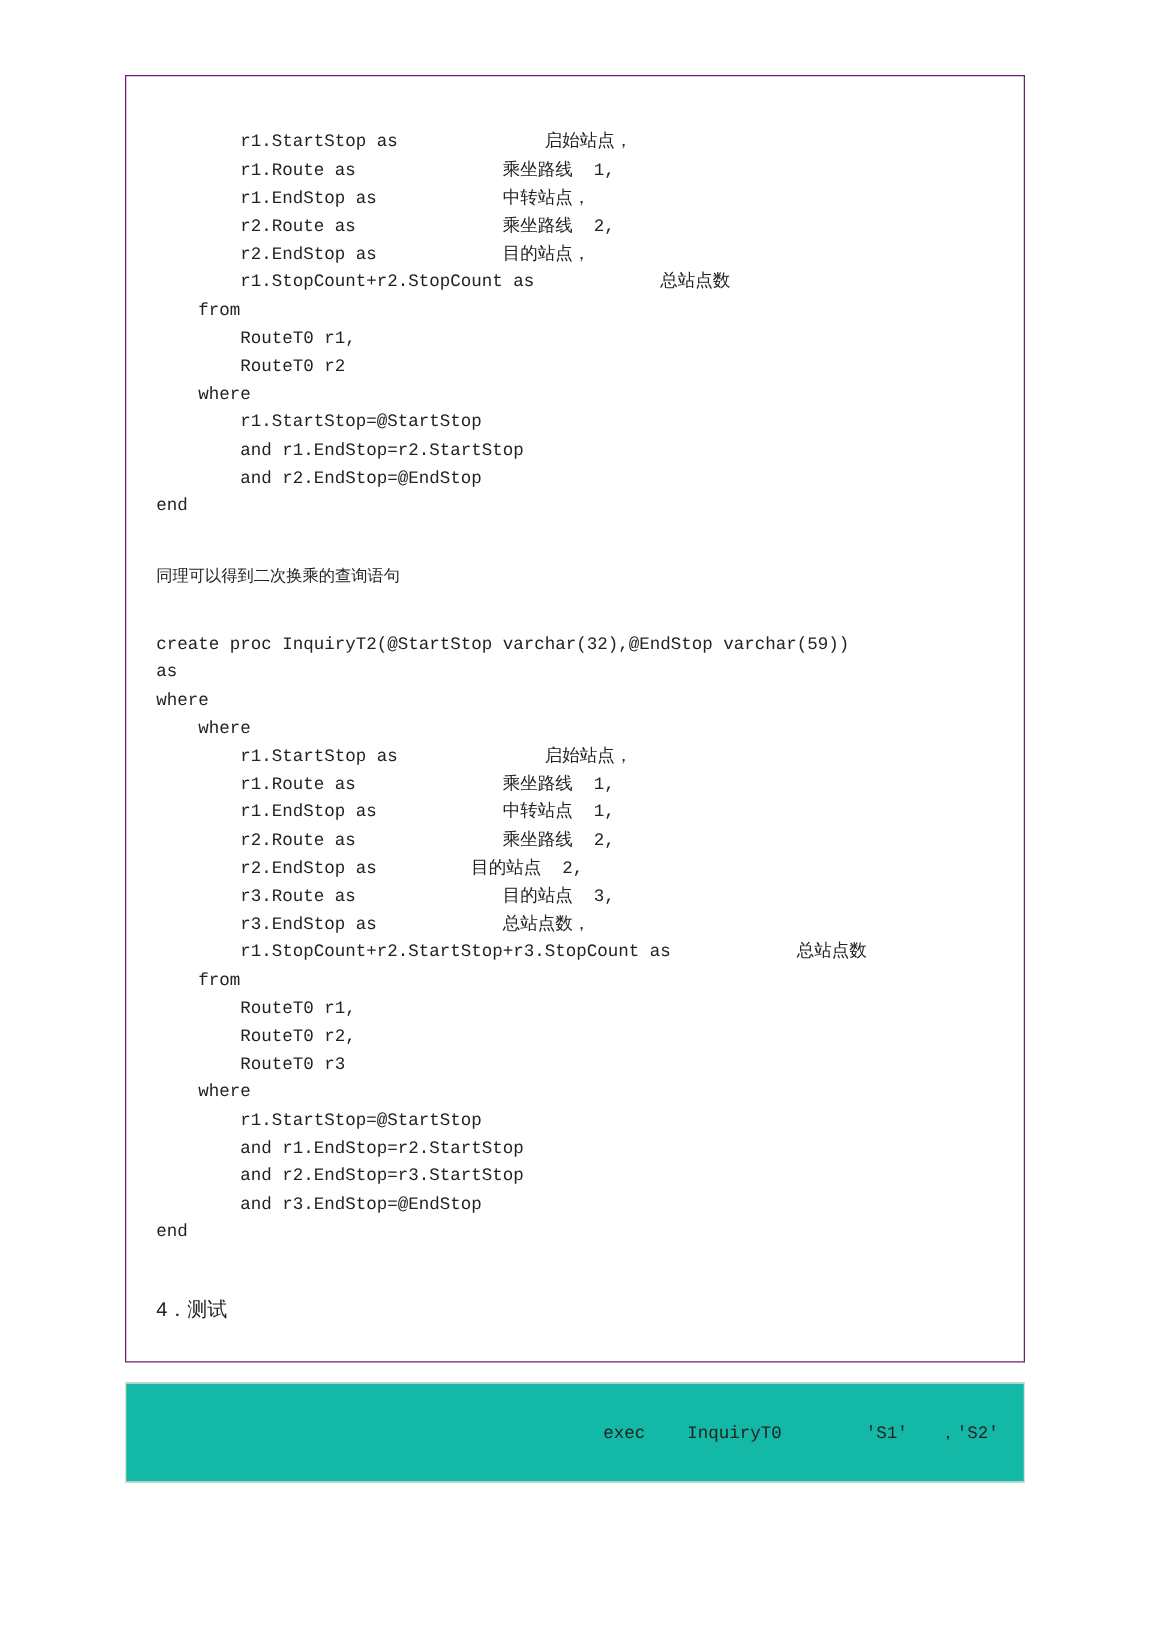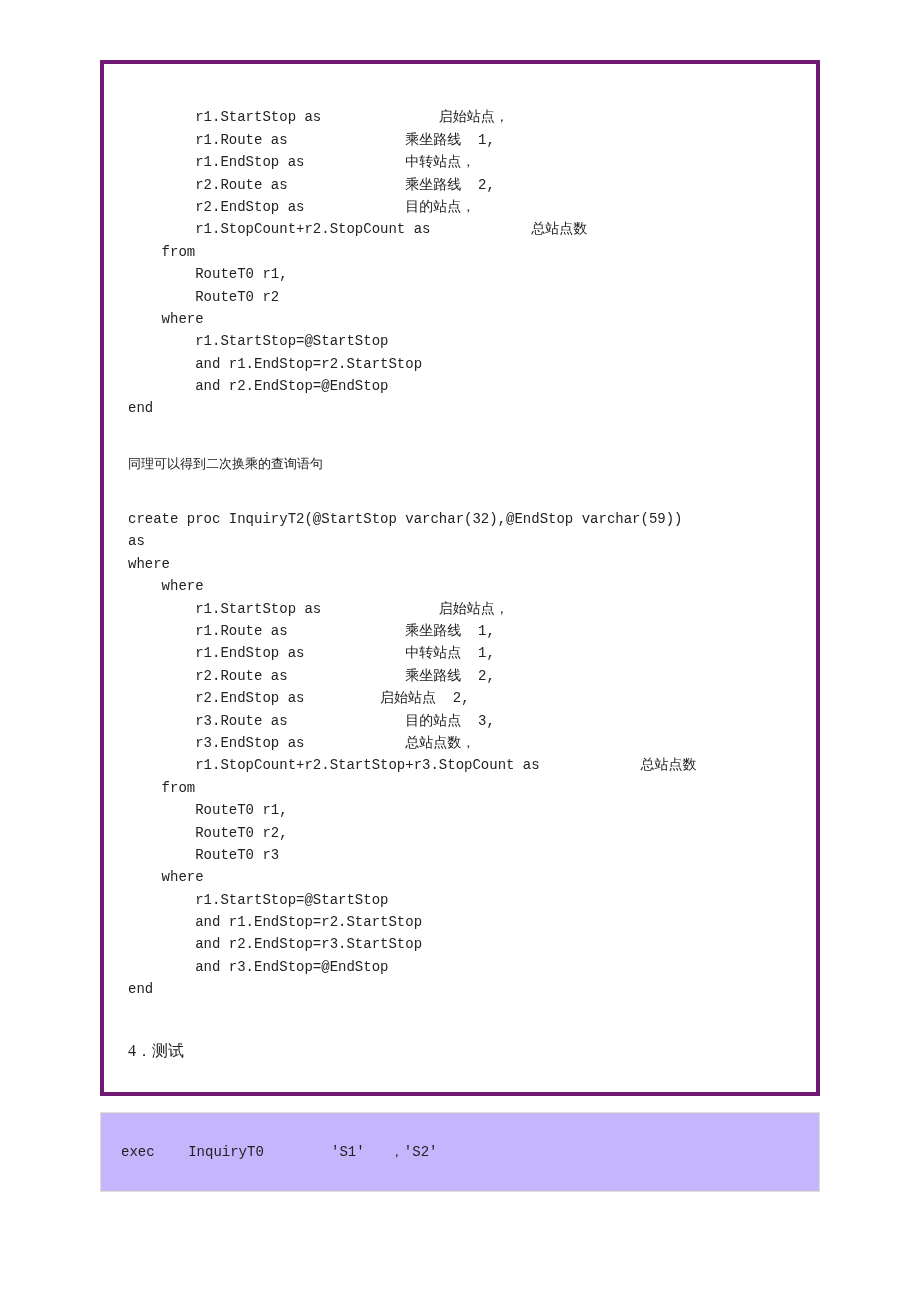--- a/index.html
+++ b/index.html
@@ -29,36 +29,37 @@
     .section-divider {
       margin: 18px 0;
     }
     .prose {
       font-family: "SimSun", "宋体", serif;
       font-size: 13px;
       line-height: 1.8;
       margin: 10px 0;
     }
     .section-heading {
-      font-family: Liberation Serif, serif;
+      font-family: Liberation Sans, sans-serif;
       font-size: 16px;
       font-weight: normal;
       margin: 18px 0 10px 0;
     }
     .exec-block {
-      background: #c4b5fd;
+      background: #14b8a6;
       border: 1px solid #e0e0d0;
       padding: 14px 20px;
       font-family: "Courier New", Consolas, monospace;
       font-size: 14px;
       margin-top: 16px;
       white-space: pre;
+      text-align: right;
     }
     .bordered-section {
-      border: 4px solid #701a75;
+      border: 1px solid #701a75;
       padding: 20px 24px 20px 24px;
       margin-bottom: 16px;
     }
   </style>
 </head>
 <body>
 
 <div class="main-content">
 
   <div class="bordered-section">
@@ -83,21 +84,21 @@
 
     <div class="code-block">
 <span>create proc InquiryT2(@StartStop varchar(32),@EndStop varchar(59))</span>
 <span>as</span>
 <span>where</span>
 <span>    where</span>
 <span>        r1.StartStop as              启始站点，</span>
 <span>        r1.Route as              乘坐路线  1,</span>
 <span>        r1.EndStop as            中转站点  1,</span>
 <span>        r2.Route as              乘坐路线  2,</span>
-<span>        r2.EndStop as         启始站点  2,</span>
+<span>        r2.EndStop as         目的站点  2,</span>
 <span>        r3.Route as              目的站点  3,</span>
 <span>        r3.EndStop as            总站点数，</span>
 <span>        r1.StopCount+r2.StartStop+r3.StopCount as            总站点数</span>
 <span>    from</span>
 <span>        RouteT0 r1,</span>
 <span>        RouteT0 r2,</span>
 <span>        RouteT0 r3</span>
 <span>    where</span>
 <span>        r1.StartStop=@StartStop</span>
 <span>        and r1.EndStop=r2.StartStop</span>

